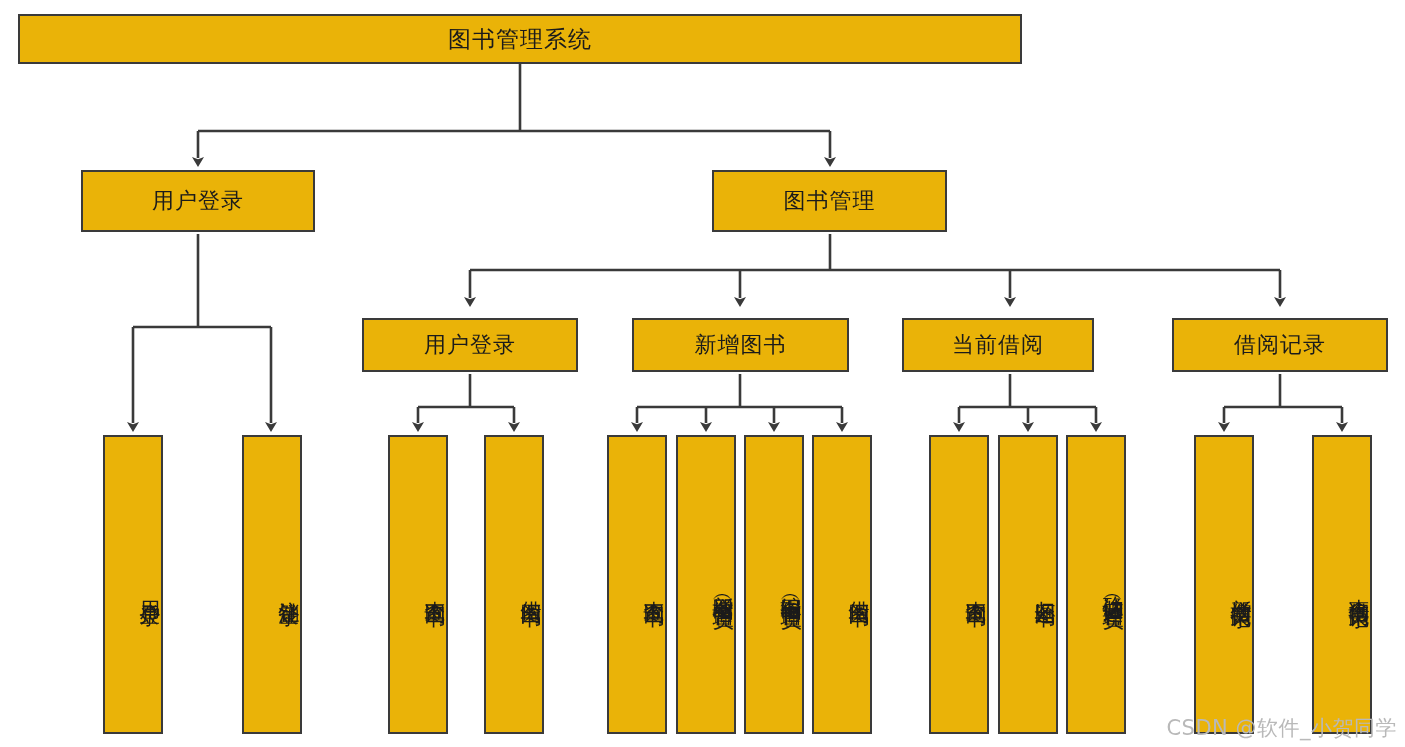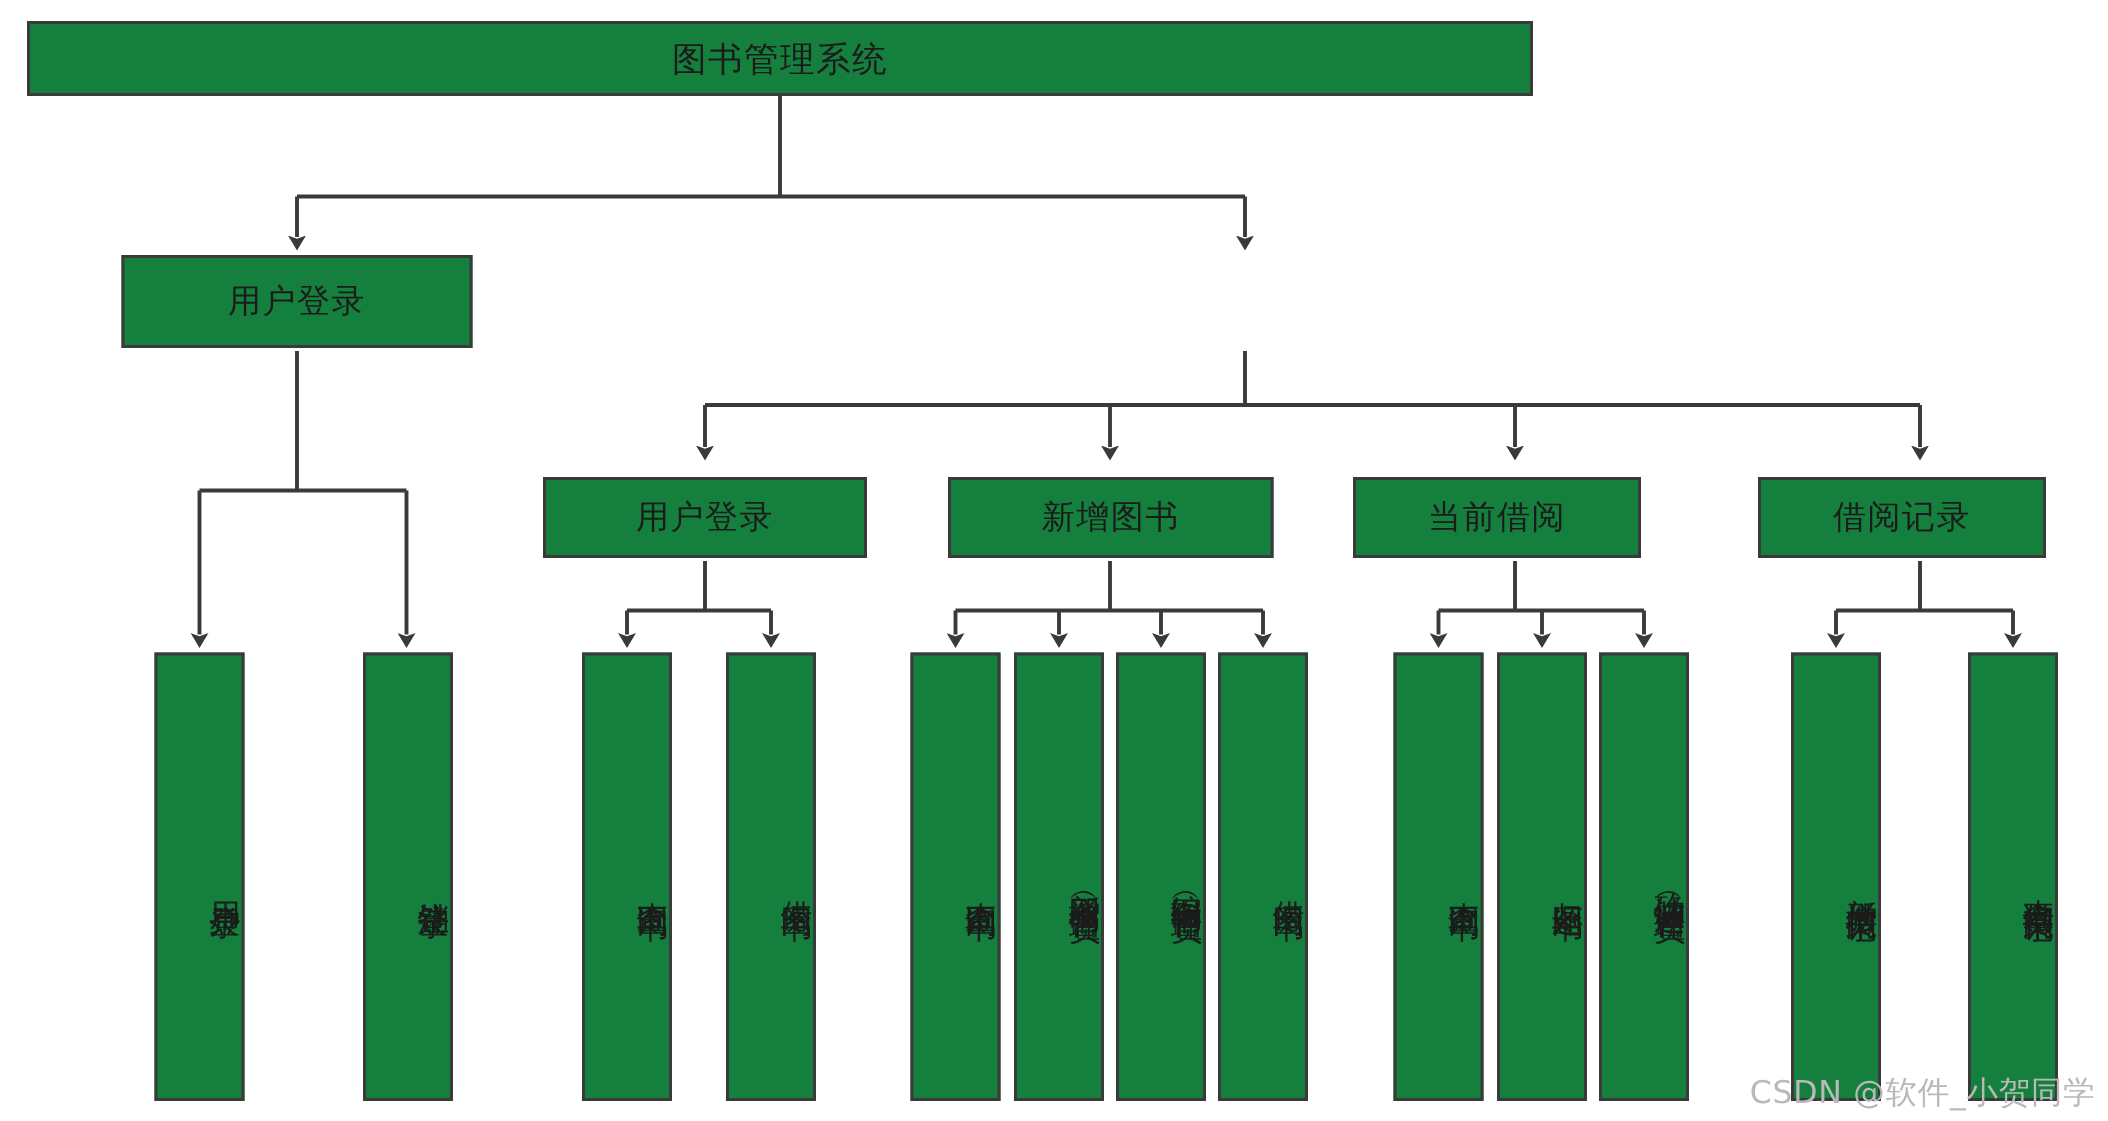--- a/index.html
+++ b/index.html
@@ -20,21 +20,21 @@
   svg.wires {
     position: absolute;
     left: 0;
     top: 0;
     width: 1405px;
     height: 747px;
   }
   .node {
     position: absolute;
     box-sizing: border-box;
-    background: #15803d;
+    background: #eab308;
     border: 2px solid #3a3a3a;
     display: flex;
     align-items: center;
     justify-content: center;
     color: #1b1b1b;
     z-index: 3;
   }
   .node.horiz {
     font-size: 22px;
     letter-spacing: 1px;
@@ -123,31 +123,34 @@
     </g>
   </svg>
 
   <div class="node horiz root" style="left:18px; top:14px; width:1004px; height:50px;">
     <span>图书管理系统</span>
   </div>
 
   <div class="node horiz" style="left:81px; top:170px; width:234px; height:62px;">
     <span>用户登录</span>
   </div>
+  <div class="node horiz" style="left:712px; top:170px; width:235px; height:62px;">
+    <span>图书管理</span>
+  </div>
 
   <div class="node horiz" style="left:362px; top:318px; width:216px; height:54px;">
     <span>用户登录</span>
   </div>
   <div class="node horiz" style="left:632px; top:318px; width:217px; height:54px;">
     <span>新增图书</span>
   </div>
   <div class="node horiz" style="left:902px; top:318px; width:192px; height:54px;">
     <span>当前借阅</span>
   </div>
-  <div class="node horiz" style="left:1172px; top:318px; width:192px; height:54px;">
+  <div class="node horiz" style="left:1172px; top:318px; width:216px; height:54px;">
     <span>借阅记录</span>
   </div>
 
   <div class="node vert" style="left:103px; top:435px; width:60px; height:299px;">
     <span class="vtext">用户登录</span>
   </div>
   <div class="node vert" style="left:242px; top:435px; width:60px; height:299px;">
     <span class="vtext">注销登录</span>
   </div>
 

